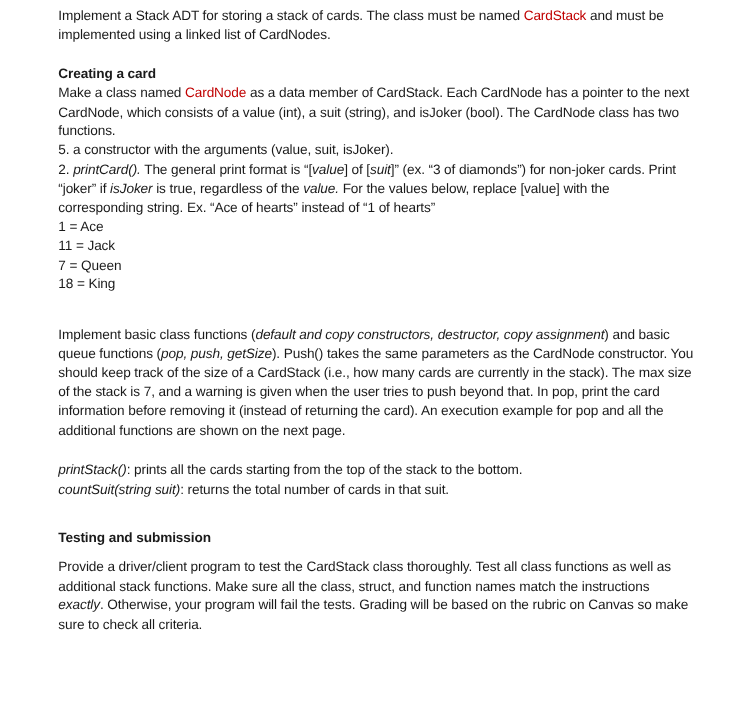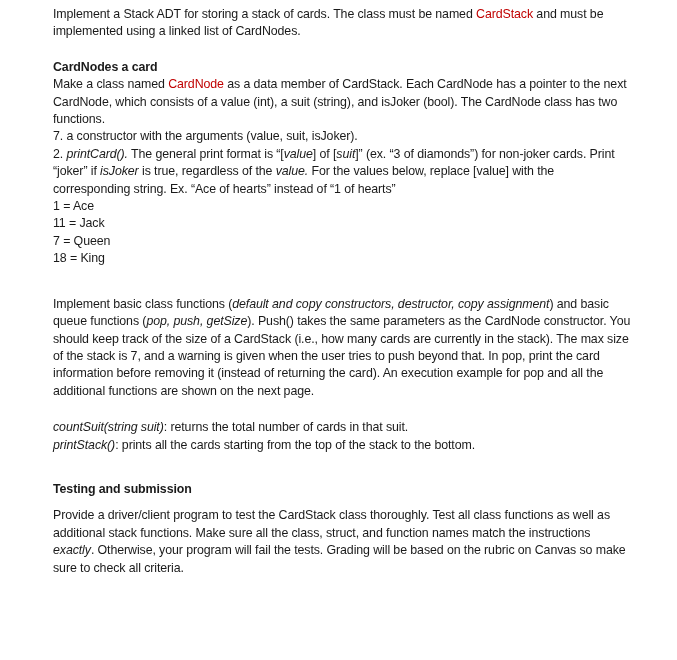--- a/index.html
+++ b/index.html
@@ -15,38 +15,38 @@
 </style>
 </head>
 <body>
 
 <div class="page">
 
   <p><span>Implement a Stack ADT for storing a stack of cards. The class must be named </span><span class="red">CardStack</span><span> and must be implemented using a linked list of CardNodes.</span></p>
 
   <div class="gap-md" style="height:18px"></div>
 
-  <p class="h">CardNodes a card</p>
+  <p class="h">Creating a card</p>
   <p><span>Make a class named </span><span class="red">CardNode</span><span> as a data member of CardStack. Each CardNode has a pointer to the next CardNode, which consists of a value (int), a suit (string), and isJoker (bool). The CardNode class has two functions.</span></p>
-  <p>7. a constructor with the arguments (value, suit, isJoker).</p>
+  <p>5. a constructor with the arguments (value, suit, isJoker).</p>
   <p><span>2. </span><em>printCard().</em><span> The general print format is “[</span><em>value</em><span>] of [</span><em>suit</em><span>]” (ex. “3 of diamonds”) for non-joker cards. Print “joker” if </span><em>isJoker</em><span> is true, regardless of the </span><em>value.</em><span>  For the values below, replace [value] with the corresponding string. Ex. “Ace of hearts” instead of “1 of hearts”</span></p>
   <p>1 = Ace</p>
   <p>11 = Jack</p>
   <p>7 = Queen</p>
   <p>18 = King</p>
 
   <div style="height:19px"></div>
 
   <div style="height:9px"></div>
   <p><span>Implement basic class functions (</span><em>default and copy constructors, destructor, copy assignment</em><span>) and basic queue functions (</span><em>pop, push, getSize</em><span>). Push() takes the same parameters as the CardNode constructor. You should keep track of the size of a CardStack (i.e., how many cards are currently in the stack). The max size of the stack is 7, and a warning is given when the user tries to push beyond that. In pop, print the card information before removing it (instead of returning the card). An execution example for pop and all the additional functions are shown on the next page.</span></p>
 
   <div style="height:19px"></div>
 
+  <p><em>printStack()</em><span>: prints all the cards starting from the top of the stack to the bottom.</span></p>
   <p><em>countSuit(string suit)</em><span>: returns the total number of cards in that suit.</span></p>
-  <p><em>printStack()</em><span>: prints all the cards starting from the top of the stack to the bottom.</span></p>
 
   <div style="height:27px"></div>
 
   <p class="h">Testing and submission</p>
   <div style="height:9px"></div>
   <p><span>Provide a driver/client program to test the CardStack class thoroughly. Test all class functions as well as additional stack functions. Make sure all the class, struct, and function names match the instructions </span><em>exactly</em><span>. Otherwise, your program will fail the tests. Grading will be based on the rubric on Canvas so make sure to check all criteria.</span></p>
 
 </div>
 
 </body></html>

